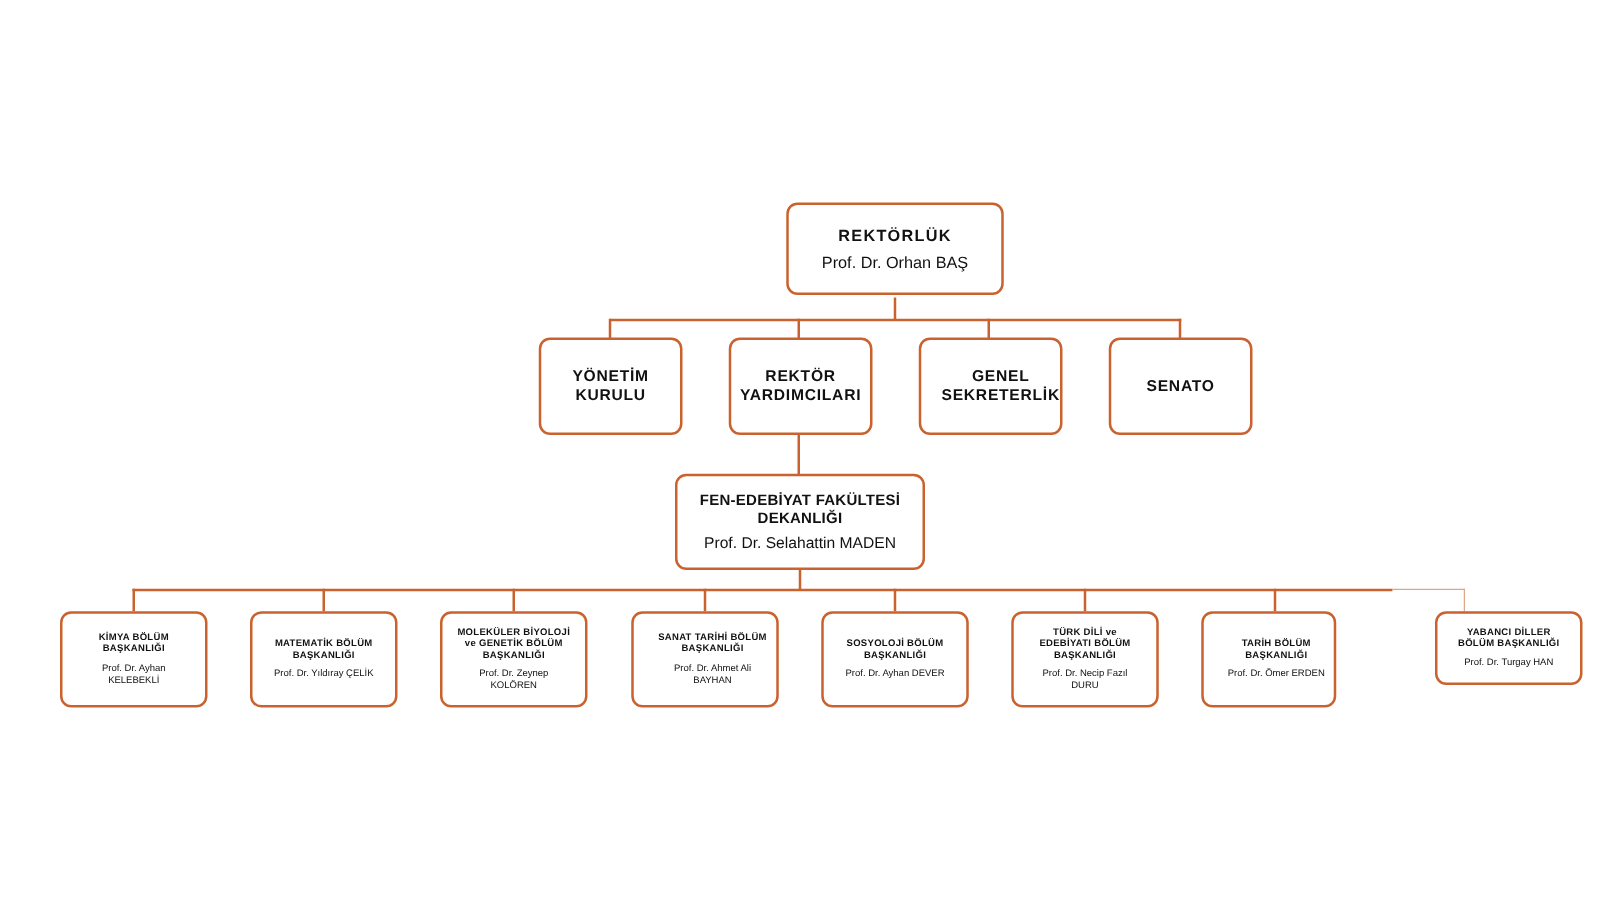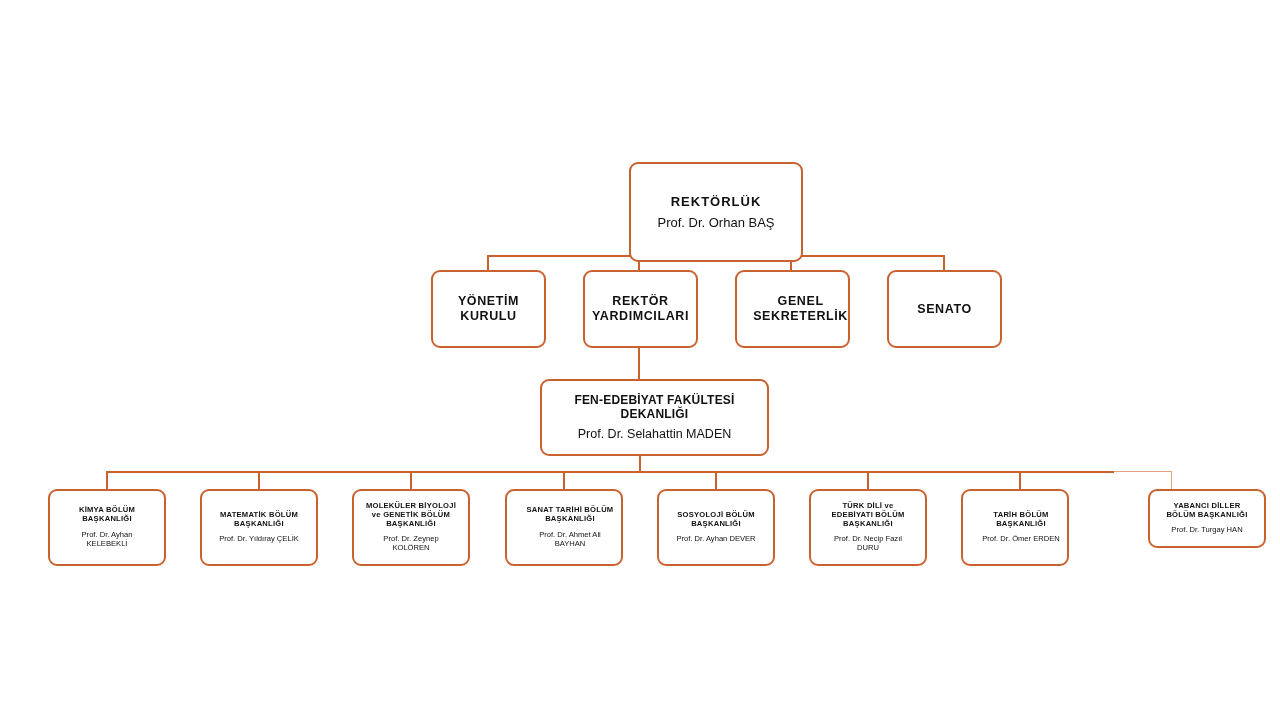--- a/index.html
+++ b/index.html
@@ -88,21 +88,21 @@
 
   <div class="conn v" style="left:106px; top:471px; height:18px;"></div>
   <div class="conn v" style="left:258px; top:471px; height:18px;"></div>
   <div class="conn v" style="left:410px; top:471px; height:18px;"></div>
   <div class="conn v" style="left:563px; top:471px; height:18px;"></div>
   <div class="conn v" style="left:715px; top:471px; height:18px;"></div>
   <div class="conn v" style="left:867px; top:471px; height:18px;"></div>
   <div class="conn v" style="left:1019px; top:471px; height:18px;"></div>
   <div class="conn v faint" style="left:1171px; top:471px; height:18px;"></div>
 
-  <div class="node tier-rector" style="left:629px; top:162px; width:174px; height:100px;">
+  <div class="node tier-rector" style="left:629px; top:162px; width:174px; height:74px;">
     <div class="title">REKTÖRLÜK</div>
     <div class="person">Prof. Dr. Orhan BAŞ</div>
   </div>
 
   <div class="node tier-council" style="left:583px; top:270px; width:115px; height:78px;">
     <div class="title">REKTÖR
 YARDIMCILARI</div>
   </div>
 
   <div class="node tier-council" style="left:431px; top:270px; width:115px; height:78px;">
@@ -112,21 +112,21 @@
 
   <div class="node tier-council" style="left:735px; top:270px; width:115px; height:78px;align-items:flex-end;">
     <div class="title">GENEL
 SEKRETERLİK</div>
   </div>
 
   <div class="node tier-council" style="left:887px; top:270px; width:115px; height:78px;">
     <div class="title">SENATO</div>
   </div>
 
-  <div class="node tier-faculty" style="left:540px; top:379px; width:229px; height:77px;">
+  <div class="node tier-faculty" style="left:540px; top:379px; width:200px; height:77px;">
     <div class="title">FEN-EDEBİYAT FAKÜLTESİ
 DEKANLIĞI</div>
     <div class="person">Prof. Dr. Selahattin MADEN</div>
   </div>
 
   <div class="node tier-dept" style="left:48px; top:489px; width:118px; height:77px;">
     <div class="title">KİMYA  BÖLÜM
 BAŞKANLIĞI</div>
     <div class="person">Prof. Dr. Ayhan
 KELEBEKLİ</div>

